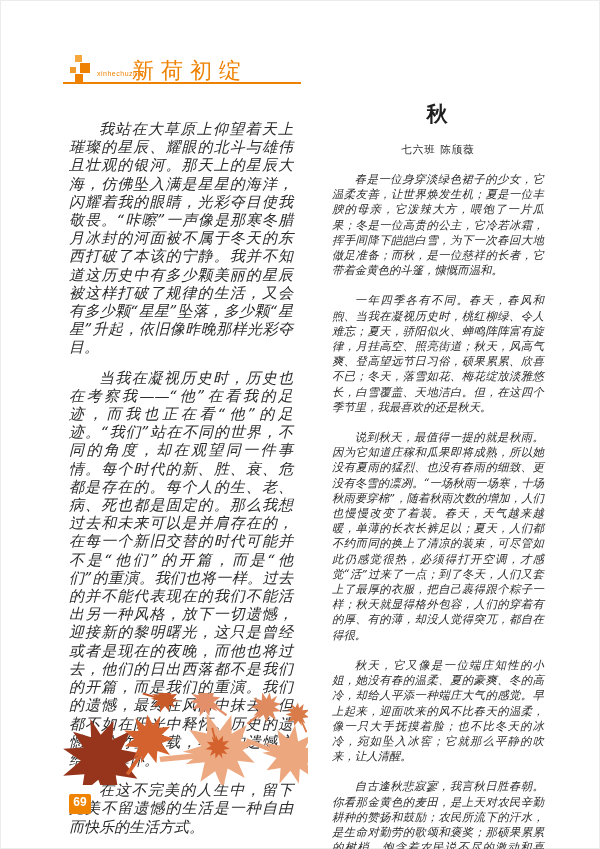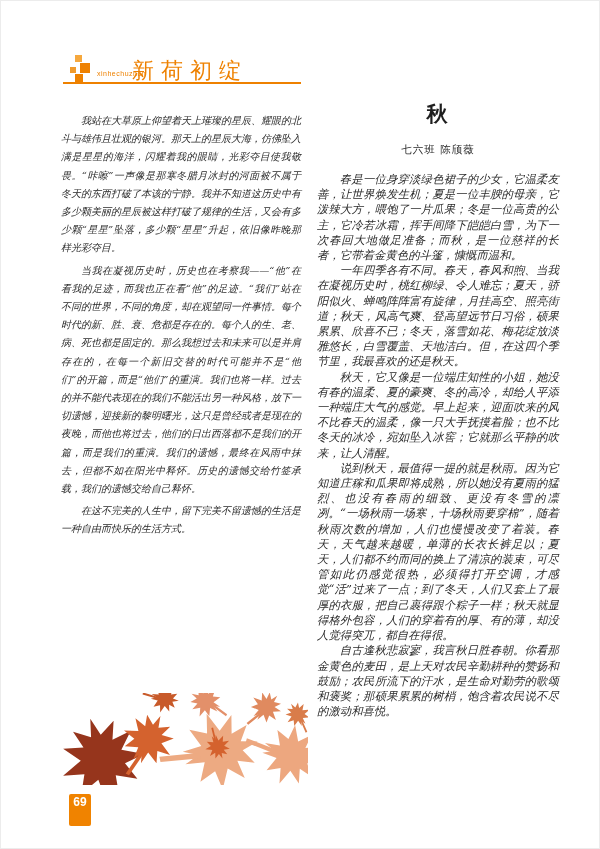--- a/index.html
+++ b/index.html
@@ -42,32 +42,32 @@
   h2.art-title{
     margin:0;text-align:center;font-weight:bold;color:#1e1e1e;
   }
   .col-left h2.art-title{margin-top:18px;font-size:21px;letter-spacing:3px;}
   .col-right h2.art-title{margin-top:0;font-size:21px;letter-spacing:2px;}
   .byline{
     margin-top:15px;margin-bottom:15px;text-align:center;
     font-size:10.5px;letter-spacing:1px;color:#2b2b2b;
   }
   .body-left p{
-    margin:4px;font-size:10px;line-height:18.2px;font-style:italic;
+    margin:12px;font-size:15px;line-height:18.2px;font-style:italic;
     text-align:justify;text-indent:2em;
   }
   .body-right p{
-    margin:0;font-size:11.4px;line-height:15.2px;font-style:italic;
+    margin:15px;font-size:11.4px;line-height:15.2px;font-style:italic;
     text-align:justify;text-indent:2em;
   }
   
   .leaves{position:absolute;left:52px;top:693px;width:256px;height:92px;}
   
   .page-num{
-    position:absolute;left:69px;top:794px;width:22px;height:32px;
+    position:absolute;left:69px;top:794px;width:22px;height:20px;
     background:#f08300;border-radius:2px;color:#ffffff;
     font-family:"Liberation Sans","DejaVu Sans",sans-serif;
     font-size:12px;font-weight:bold;line-height:17px;text-align:center;
   }
 </style>
 </head>
 <body>
 
 <div class="page">
 
@@ -90,22 +90,22 @@
       <p>在这不完美的人生中，留下完美不留遗憾的生活是一种自由而快乐的生活方式。</p>
     </div>
   </section>
 
   <section class="col col-right">
     <h2 class="art-title">秋</h2>
     <div class="byline">七六班 陈颀薇</div>
     <div class="body-right">
       <p>春是一位身穿淡绿色裙子的少女，它温柔友善，让世界焕发生机；夏是一位丰腴的母亲，它泼辣大方，喂饱了一片瓜果；冬是一位高贵的公主，它冷若冰霜，挥手间降下皑皑白雪，为下一次春回大地做足准备；而秋，是一位慈祥的长者，它带着金黄色的斗篷，慷慨而温和。</p>
       <p>一年四季各有不同。春天，春风和煦、当我在凝视历史时，桃红柳绿、令人难忘；夏天，骄阳似火、蝉鸣阵阵富有旋律，月挂高空、照亮街道；秋天，风高气爽、登高望远节日习俗，硕果累累、欣喜不已；冬天，落雪如花、梅花绽放淡雅悠长，白雪覆盖、天地洁白。但，在这四个季节里，我最喜欢的还是秋天。</p>
+      <p>说到秋天，最值得一提的就是秋雨。因为它知道庄稼和瓜果即将成熟，所以她没有夏雨的猛烈、也没有春雨的细致、更没有冬雪的凛冽。“一场秋雨一场寒，十场秋雨要穿棉”，随着秋雨次数的增加，人们也慢慢改变了着装。春天，天气越来越暖，单薄的长衣长裤足以；夏天，人们都不约而同的换上了清凉的装束，可尽管如此仍感觉很热，必须得打开空调，才感觉“活”过来了一点；到了冬天，人们又套上了最厚的衣服，把自己裹得跟个粽子一样；秋天就显得格外包容，人们的穿着有的厚、有的薄，却没人觉得突兀，都自在得很。</p>
       <p>秋天，它又像是一位端庄知性的小姐，她没有春的温柔、夏的豪爽、冬的高冷，却给人平添一种端庄大气的感觉。早上起来，迎面吹来的风不比春天的温柔，像一只大手抚摸着脸；也不比冬天的冰冷，宛如坠入冰窖；它就那么平静的吹来，让人清醒。</p>
-      <p>说到秋天，最值得一提的就是秋雨。因为它知道庄稼和瓜果即将成熟，所以她没有夏雨的猛烈、也没有春雨的细致、更没有冬雪的凛冽。“一场秋雨一场寒，十场秋雨要穿棉”，随着秋雨次数的增加，人们也慢慢改变了着装。春天，天气越来越暖，单薄的长衣长裤足以；夏天，人们都不约而同的换上了清凉的装束，可尽管如此仍感觉很热，必须得打开空调，才感觉“活”过来了一点；到了冬天，人们又套上了最厚的衣服，把自己裹得跟个粽子一样；秋天就显得格外包容，人们的穿着有的厚、有的薄，却没人觉得突兀，都自在得很。</p>
       <p>自古逢秋悲寂寥，我言秋日胜春朝。你看那金黄色的麦田，是上天对农民辛勤耕种的赞扬和鼓励；农民所流下的汗水，是生命对勤劳的歌颂和褒奖；那硕果累累的树梢，饱含着农民说不尽的激动和喜悦。</p>
     </div>
   </section>
 
   <div class="leaves">
     <svg width="256" height="92" viewBox="0 0 256 92">
       <defs>
         <g id="leaf">
           <path d="M50 2 L56 20 L72 10 L66 28 L86 24 L72 40 L93 50 L72 54 L80 72 L60 63 L58 84 L51 68 L44 84 L42 63 L22 72 L30 54 L9 50 L30 40 L16 24 L36 28 L30 10 L46 20 Z"></path>
           <path d="M49 66 L44 110 L50 110 L55 66 Z"></path>

